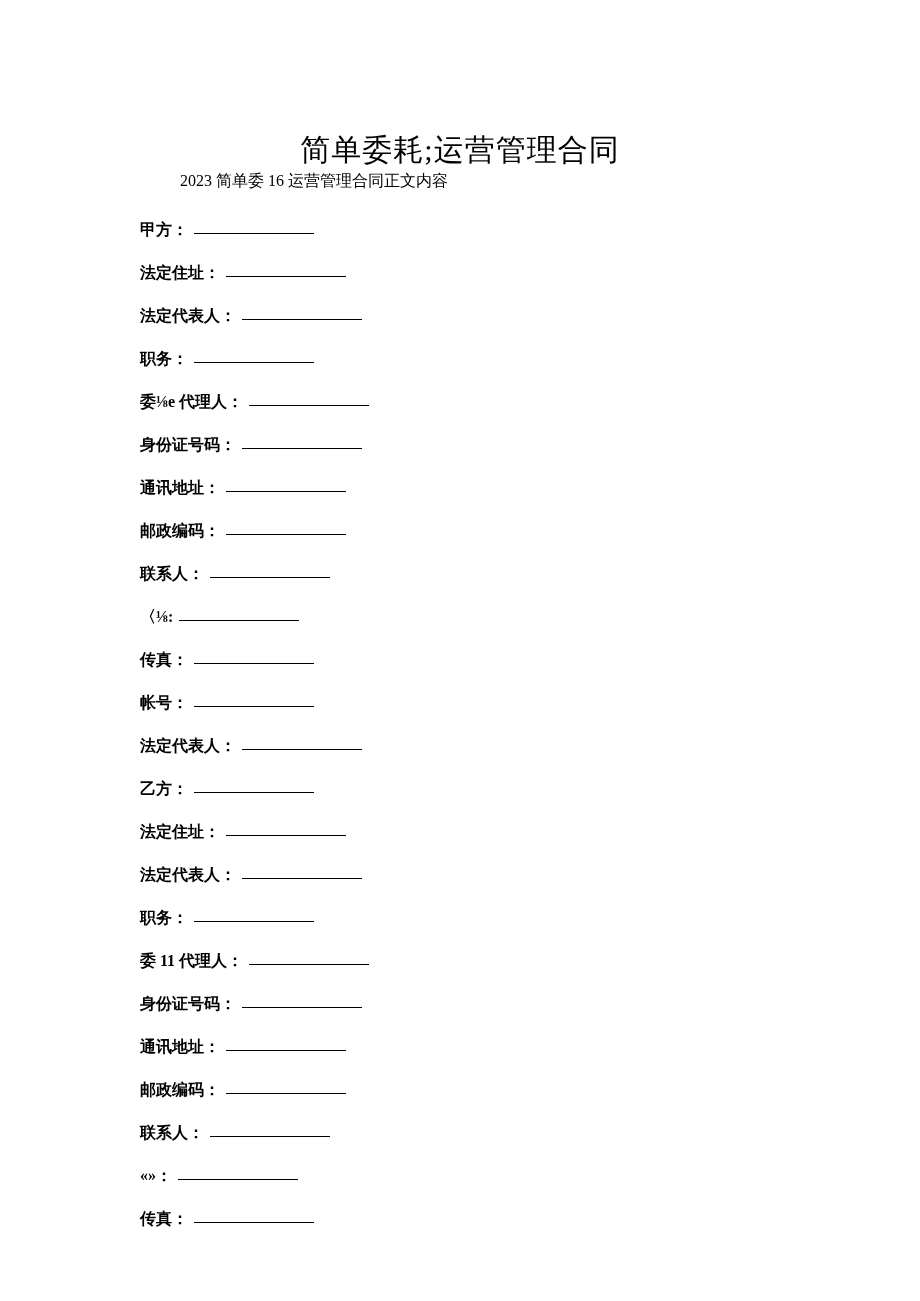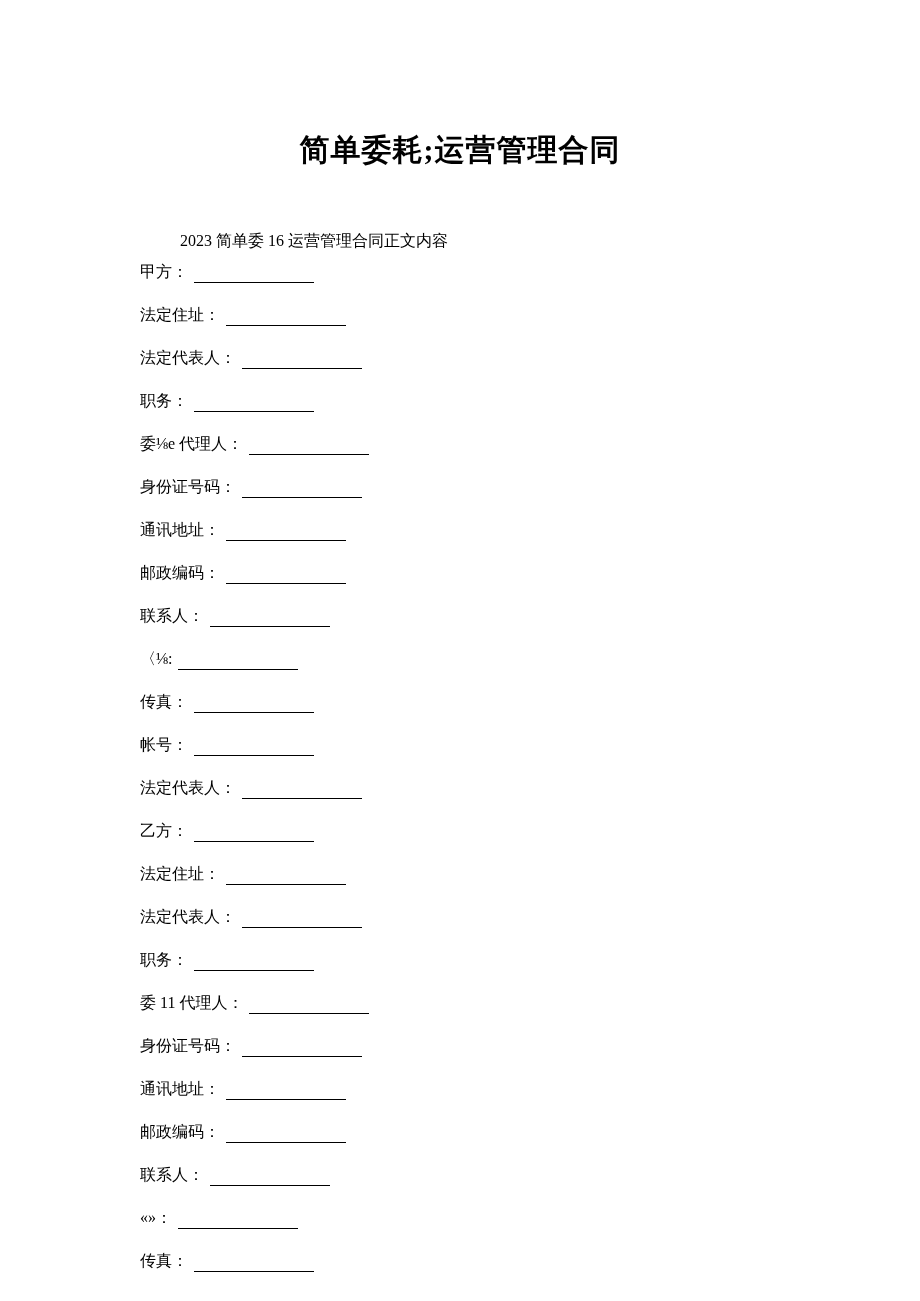--- a/index.html
+++ b/index.html
@@ -11,34 +11,33 @@
       background: #ffffff;
       font-family: "SimSun", "宋体", serif;
       width: 920px;
       height: 1301px;
       padding: 130px 140px 80px 140px;
       color: #000000;
     }
     .title {
       text-align: center;
       font-size: 30px;
-      font-weight: bold;
-      margin-bottom: 60px;
+      font-weight: normal;
       letter-spacing: 1px;
     }
     .subtitle {
       font-size: 16px;
       margin-left: 40px;
-      margin-bottom: 10px;
+      margin-bottom: 28px;
     }
     .field-row {
       font-size: 16px;
       margin-bottom: 22px;
       display: flex;
-      align-items: flex-end;
+      font-weight: bold;
     }
     .field-label {
       white-space: nowrap;
     }
     .blank-line {
       display: inline-block;
       border-bottom: 1px solid #000;
       width: 120px;
       height: 14px;
       margin-left: 6px;

